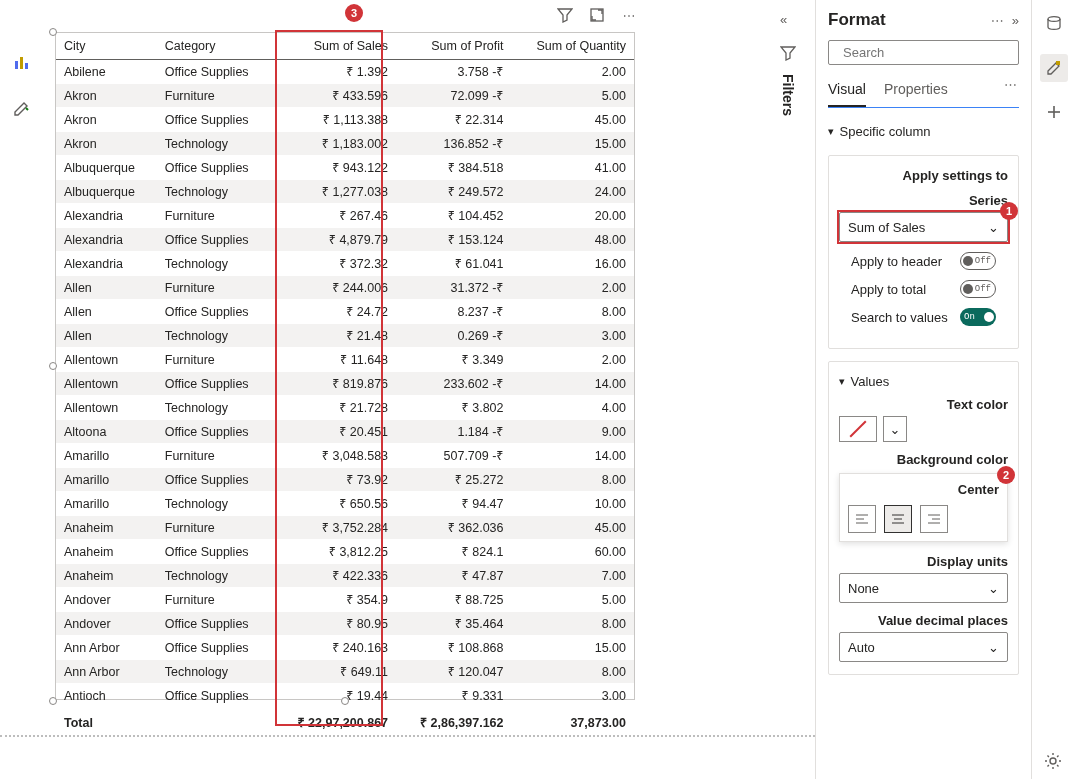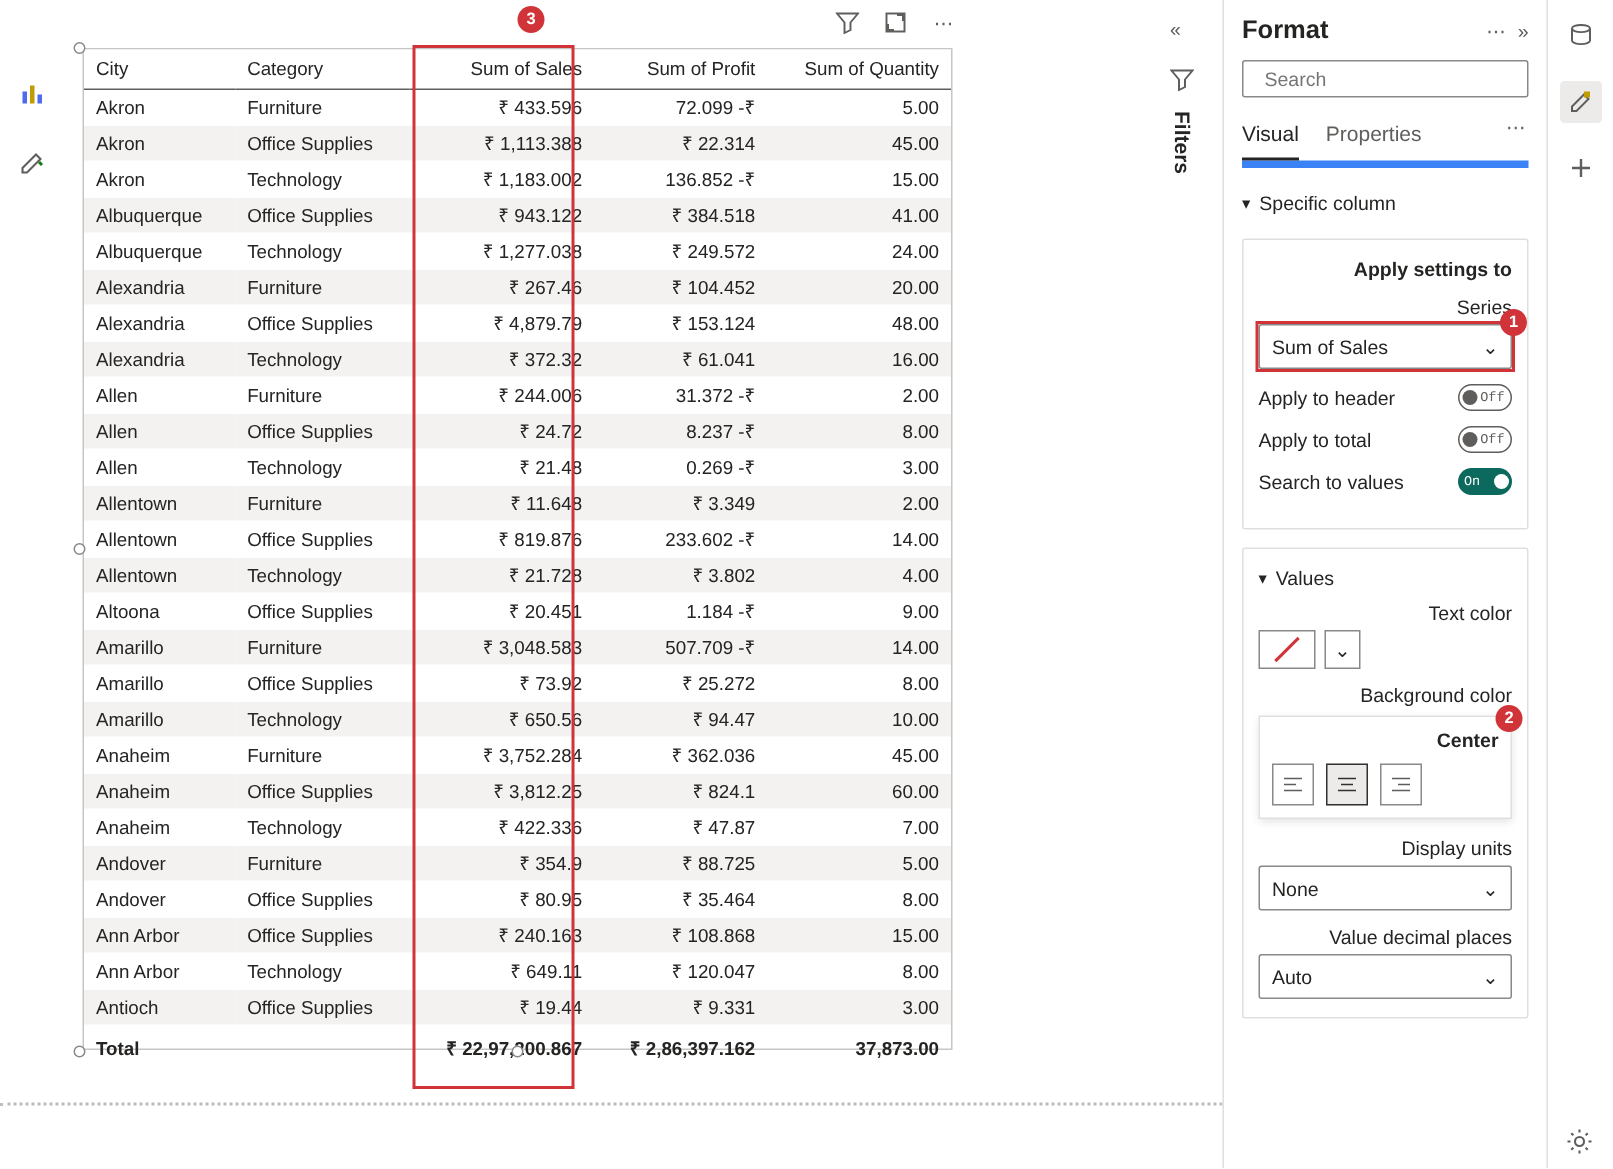--- a/index.html
+++ b/index.html
@@ -28,37 +28,37 @@
 .filters-tab { position: absolute; left: 780px; top: 12px; width: 24px; }
 .filters-tab .chev { color:#605e5c; margin-bottom: 18px; }
 .filters-label { writing-mode: vertical-rl; font-weight:600; font-size:14px; color:#252423; margin-top: 10px; }
 
 .format-pane { position: absolute; right: 44px; top: 0; width: 216px; height: 779px; background:#fff; border-left:1px solid #e1dfdd; padding: 10px 12px 0 12px; }
 .fp-header { display:flex; align-items:center; justify-content:space-between; margin-bottom:10px; }
 .fp-title { font-size: 17px; font-weight: 600; }
 .fp-hdr-icons { display:flex; gap:8px; color:#605e5c; }
 .fp-search { display:flex; align-items:center; border:1px solid #8a8886; border-radius:2px; padding:4px 14px; margin-bottom:12px; }
 .fp-search input { border:none; outline:none; flex:1; font-size:13px; background:transparent; }
-.fp-tabs { display:flex; gap:18px; border-bottom:5px solid #3b82f6; margin-bottom:8px; }
+.fp-tabs { display:flex; gap:18px; border-bottom:1px solid #3b82f6; margin-bottom:8px; }
 .fp-tab { padding:4px 0 8px 0; font-size:14px; cursor:pointer; color:#605e5c; }
 .fp-tab.active { color:#252423; border-bottom:2px solid #252423; font-weight:400; }
 .fp-more { margin-left:auto; color:#605e5c; letter-spacing:2px; }
 
 .fp-section-hdr { display:flex; align-items:center; gap:6px; padding:8px 0; cursor:pointer; font-size:13px; }
 .fp-section-hdr .caret { font-size:11px; }
 
 .fp-box { border:1px solid #e1dfdd; border-radius:2px; padding:12px 10px; margin:8px 0 12px 0;text-align:right; }
 .fp-box-title { font-weight:600; margin-bottom:10px; }
-.fp-lbl { font-size:13px; margin-bottom:4px; }
+.fp-lbl { font-size:13px; margin-bottom:4px;font-weight:bold; }
 .fp-select { width:100%; height:30px; border:1px solid #8a8886; border-radius:2px; padding:0 8px; display:flex; align-items:center; justify-content:space-between; background:#fff; cursor:pointer; }
 .series-wrap { position:relative; margin-bottom:10px; }
 .series-hl { position:absolute; border:2px solid #d13438; left:-2px; top:-2px; right:-2px; bottom:-2px; pointer-events:none; }
 .badge1 { position:absolute; right:-10px; top:-10px; width:18px; height:18px; border-radius:50%; background:#d13438; color:#fff; font-size:11px; font-weight:700; display:flex; align-items:center; justify-content:center; }
 
-.toggle-row { display:flex; align-items:center; justify-content:space-between; margin:10px 0; }
+.toggle-row { display:flex; align-items:center; justify-content:space-between; margin:10px 12px; }
 .toggle { width:36px; height:18px; border-radius:9px; position:relative; font-size:9px; display:flex; align-items:center; padding:0 4px; cursor:pointer;font-family:Liberation Mono, monospace; }
 .toggle.off { background:#fff; border:1px solid #605e5c; color:#605e5c; justify-content:flex-end; }
 .toggle.off::before { content:""; position:absolute; left:2px; width:10px; height:10px; border-radius:50%; background:#605e5c; }
 .toggle.on { background:#0b6a5d; color:#fff; justify-content:flex-start; }
 .toggle.on::before { content:""; position:absolute; right:2px; width:10px; height:10px; border-radius:50%; background:#fff; }
 
 .color-swatch { width:38px; height:26px; border:1px solid #8a8886; display:flex; align-items:center; justify-content:center; background:#fff; }
 .color-row { display:flex; gap:6px; margin-bottom:10px; }
 .swatch-diag { width:18px; height:18px; position:relative; }
 .swatch-diag::after { content:""; position:absolute; left:-2px; top:8px; width:22px; height:2px; background:#d13438; transform:rotate(-45deg); }
@@ -120,20 +120,27 @@
       <thead>
           <tr>
         <th>City</th>
         <th>Category</th>
         <th class="num">Sum of Sales</th>
         <th class="num">Sum of Profit</th>
         <th class="num">Sum of Quantity</th>
       </tr>
         </thead>
       <tbody id="tbody">
+          <tr>
+            <td>Abilene</td>
+            <td>Office Supplies</td>
+            <td class="num">₹ 1.392</td>
+            <td class="num">3.758 -₹</td>
+            <td class="num">2.00</td>
+          </tr>
           <tr>
             <td>Akron</td>
             <td>Furniture</td>
             <td class="num">₹ 433.596</td>
             <td class="num">72.099 -₹</td>
             <td class="num">5.00</td>
           </tr>
           <tr>
             <td>Akron</td>
             <td>Office Supplies</td>

